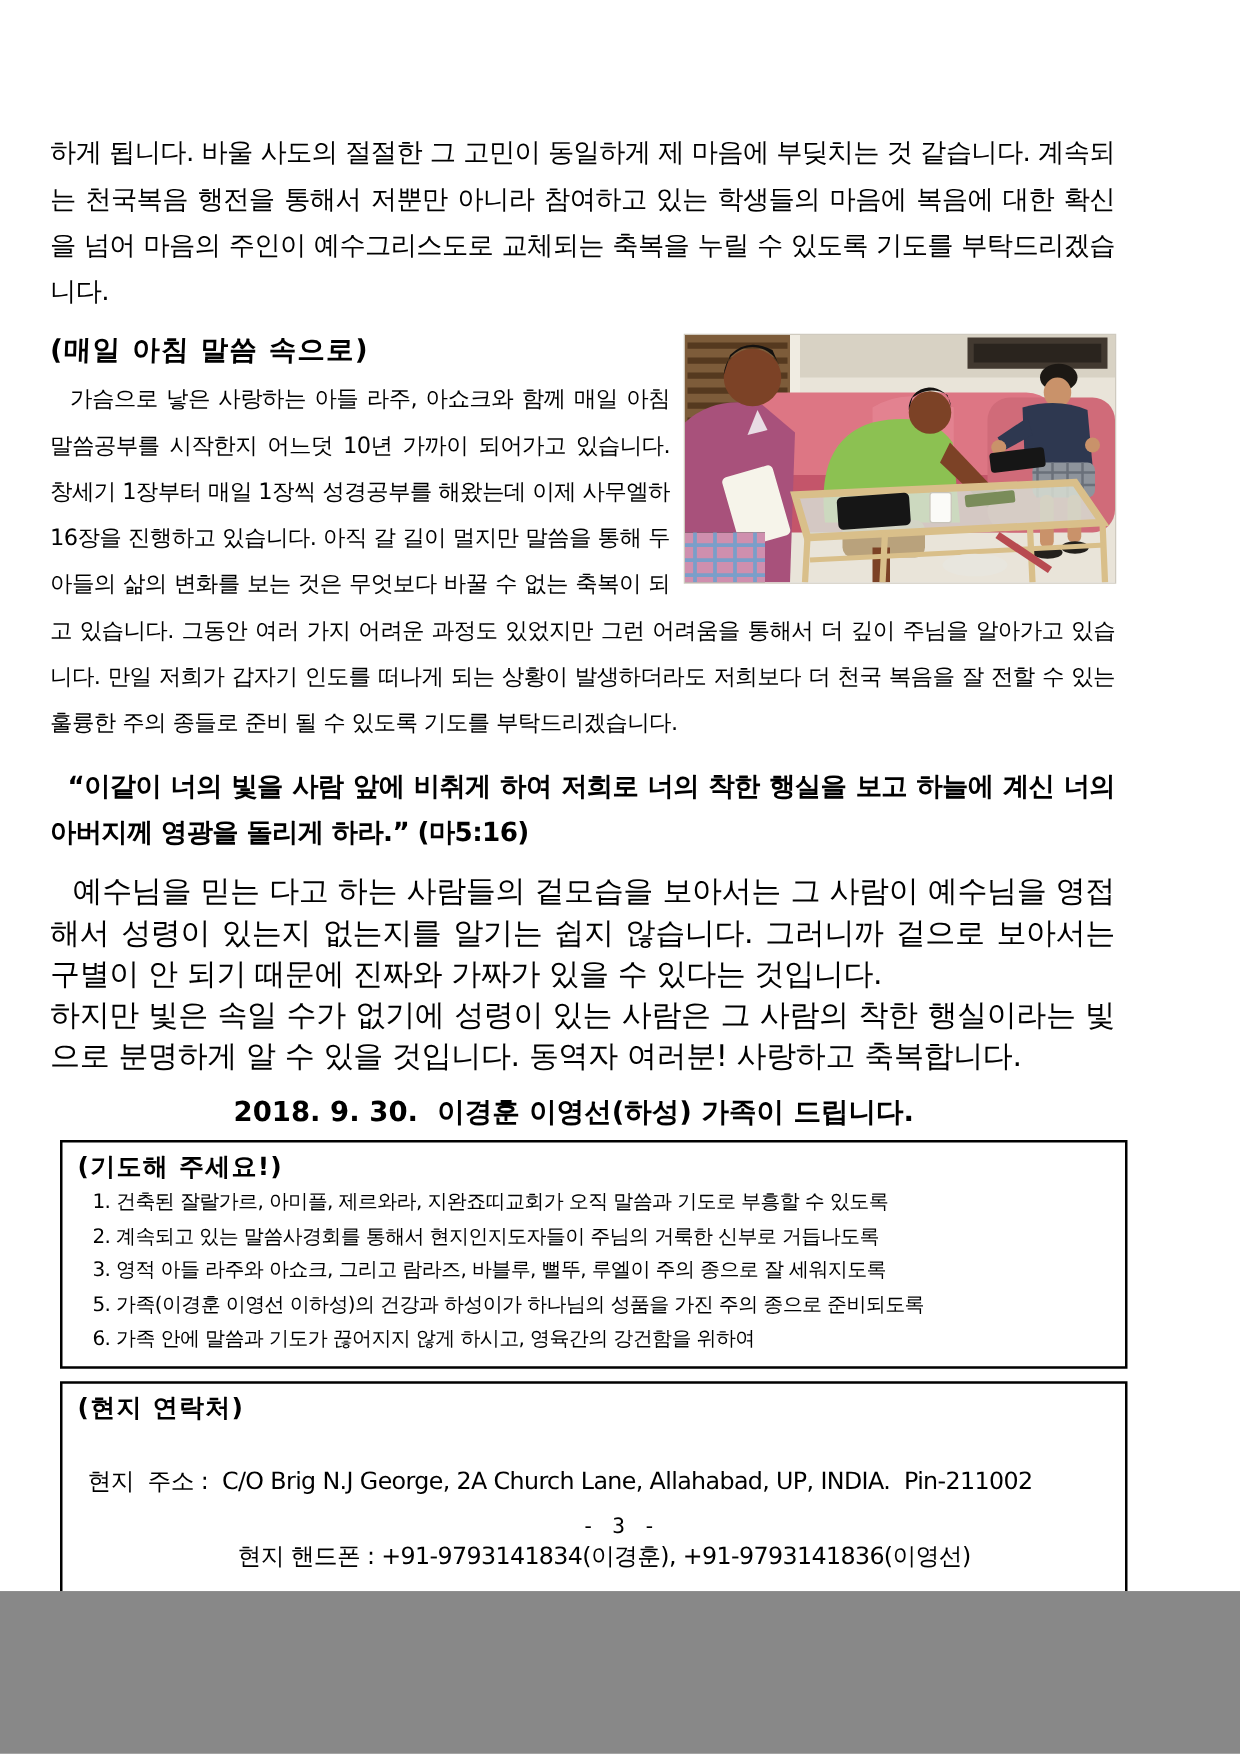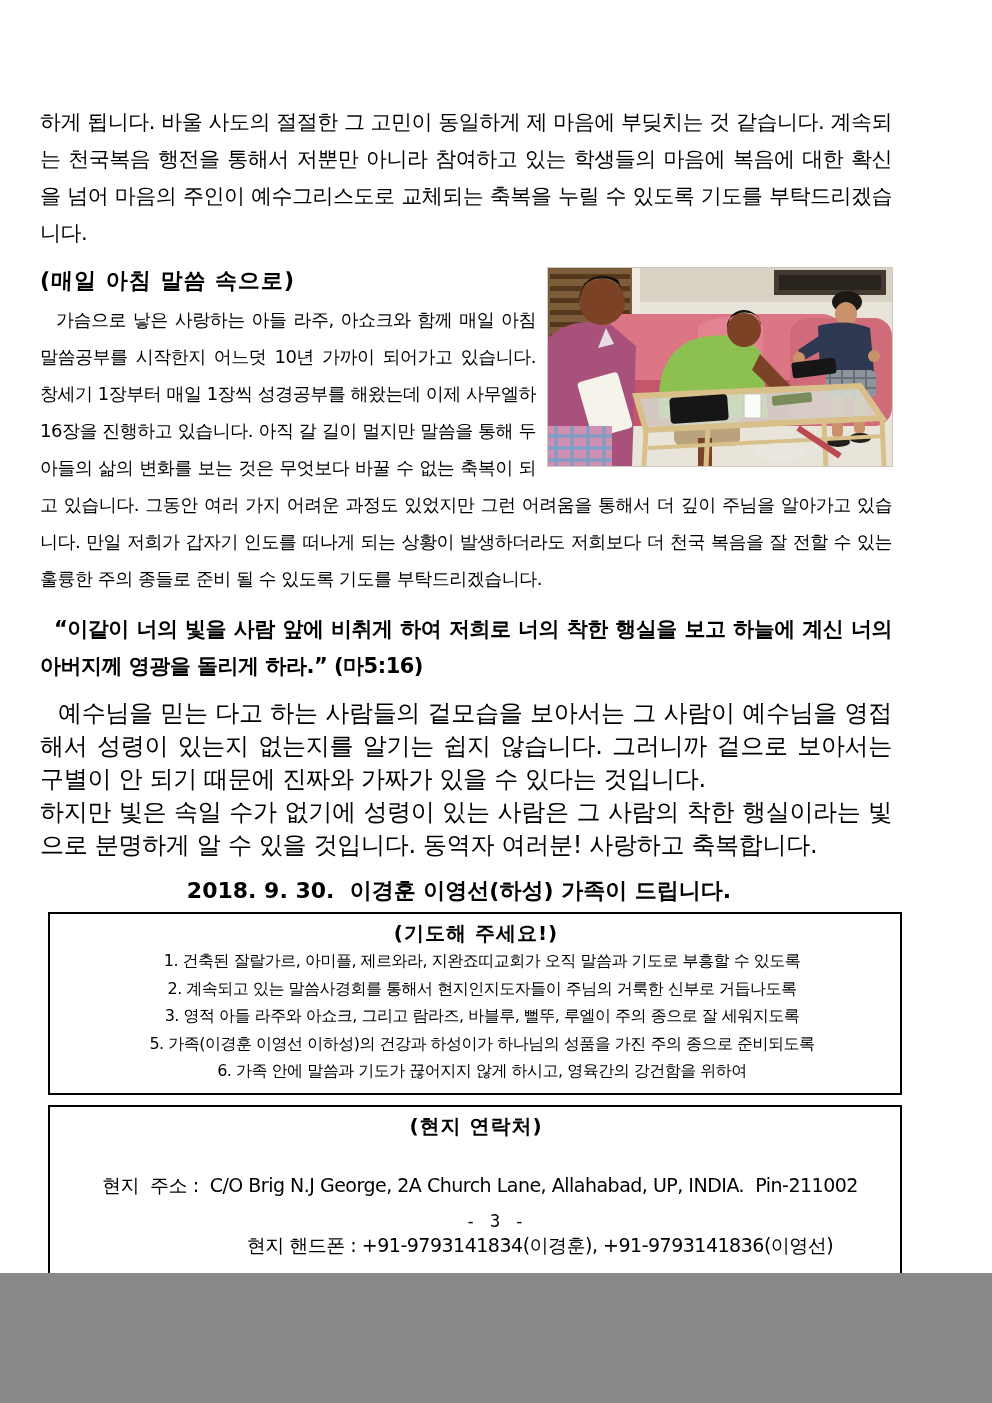--- a/index.html
+++ b/index.html
@@ -72,21 +72,20 @@
     text-align: center;
     padding-right: 14px;
     white-space: pre-wrap;
     line-height: 30px;
     margin-bottom: 6px;
   }
   .info-box {
     border: 2px solid #000;
     margin: 0 -10px 10px 8px;
     padding: 5px 10px 8px 12px;
-    text-align: center;
   }
   .box-title {
     font-size: 20px;
     font-weight: bold;
     line-height: 28px;
     letter-spacing: 1px;
   }
   .prayer-item {
     font-size: 16px;
     line-height: 27.5px;

